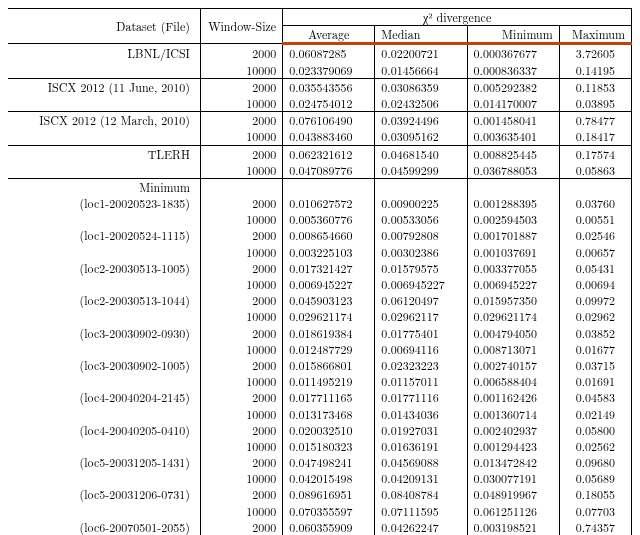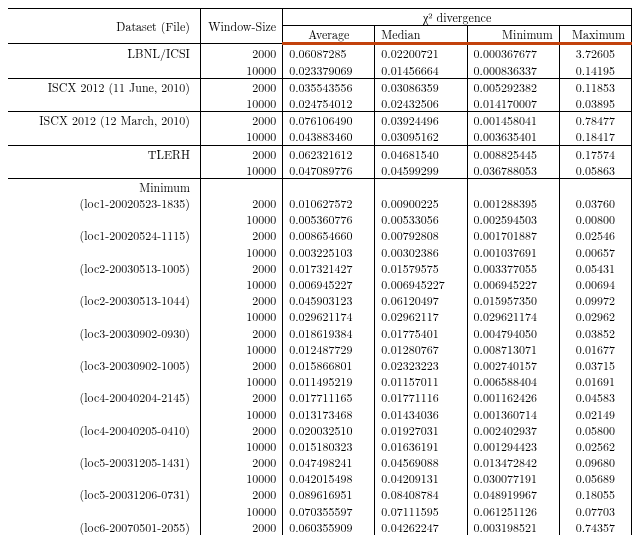--- a/index.html
+++ b/index.html
@@ -141,21 +141,21 @@
         <td class="bl">0.00900225</td>
         <td class="bl">0.001288395</td>
         <td class="bl br">0.03760</td>
       </tr>
       <tr>
         <td class="ds"></td>
         <td class="bl" style="text-align:right">10000</td>
         <td class="bl">0.005360776</td>
         <td class="bl">0.00533056</td>
         <td class="bl">0.002594503</td>
-        <td class="bl br">0.00800</td>
+        <td class="bl br">0.00551</td>
       </tr>
       <tr>
         <td class="ds">(loc1-20020524-1115)</td>
         <td class="bl" style="text-align:right">2000</td>
         <td class="bl">0.008654660</td>
         <td class="bl">0.00792808</td>
         <td class="bl">0.001701887</td>
         <td class="bl br">0.02546</td>
       </tr>
       <tr>
@@ -203,21 +203,21 @@
         <td class="bl" style="text-align:right">2000</td>
         <td class="bl">0.018619384</td>
         <td class="bl">0.01775401</td>
         <td class="bl">0.004794050</td>
         <td class="bl br">0.03852</td>
       </tr>
       <tr>
         <td class="ds"></td>
         <td class="bl" style="text-align:right">10000</td>
         <td class="bl">0.012487729</td>
-        <td class="bl">0.01280767</td>
+        <td class="bl">0.00694116</td>
         <td class="bl">0.008713071</td>
         <td class="bl br">0.01677</td>
       </tr>
       <tr>
         <td class="ds">(loc3-20030902-1005)</td>
         <td class="bl" style="text-align:right">2000</td>
         <td class="bl">0.015866801</td>
         <td class="bl">0.02323223</td>
         <td class="bl">0.002740157</td>
         <td class="bl br">0.03715</td>

